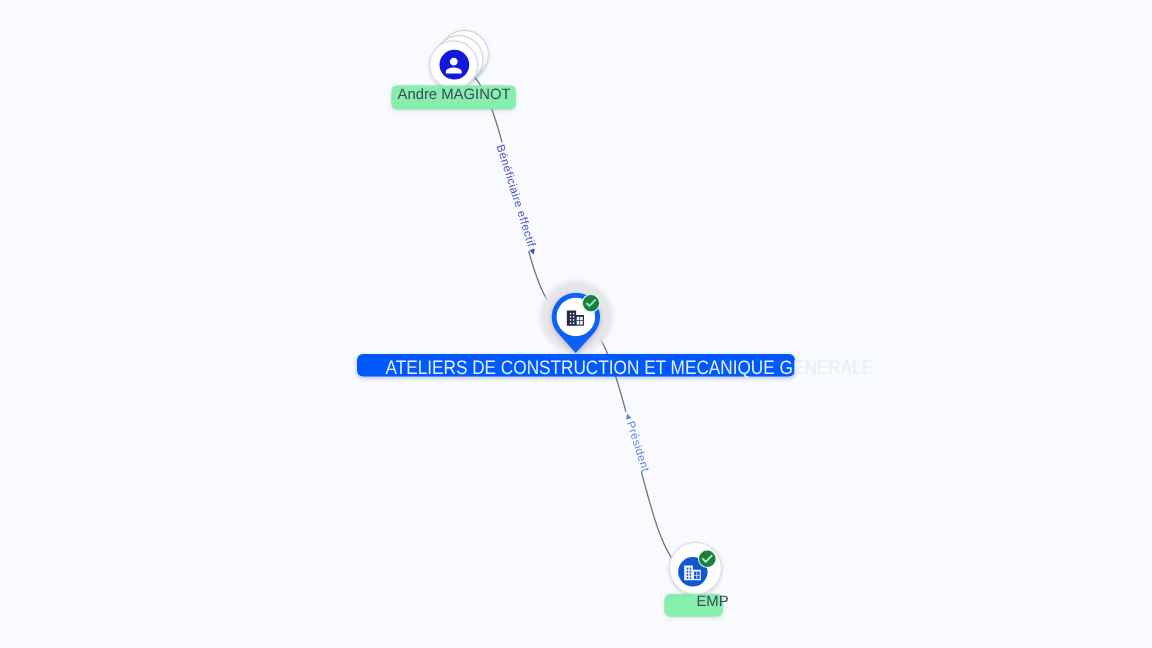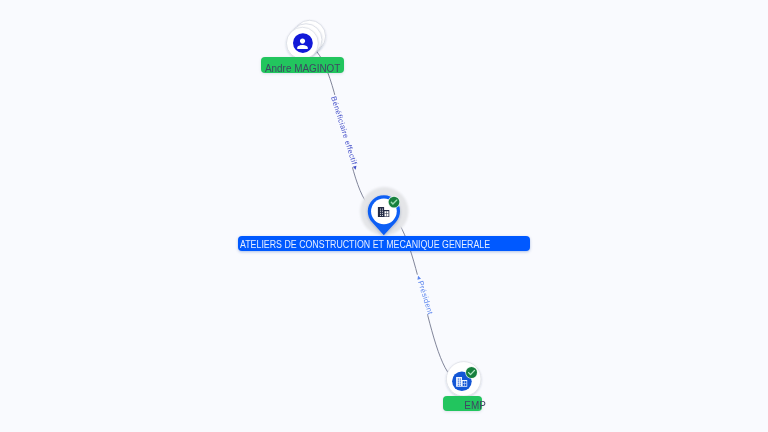--- a/index.html
+++ b/index.html
@@ -3,23 +3,23 @@
 <meta charset="utf-8">
 <style>
   html,body{margin:0;padding:0;}
   body{width:768px;height:432px;overflow:hidden;background:#f9fafe;
        font-family:"Liberation Sans",sans-serif;
        transform:translateZ(0);}
   #stage{position:relative;width:768px;height:432px;}
   svg#graph{position:absolute;left:0;top:0;width:768px;height:432px;overflow:visible;}
   .edge-path{fill:none;stroke:#6b7088;stroke-width:0.85;}
   .edge-label{font-family:"Liberation Sans",sans-serif;font-size:7.5px;letter-spacing:0.38px;}
-  .node-chip{position:absolute;background:#22c55e;border-radius:4px;
+  .node-chip{position:absolute;background:#86efac;border-radius:4px;
       box-shadow:0 1px 3px rgba(50,60,100,0.13), 0 0 1px rgba(50,60,100,0.10);white-space:nowrap;
-      display:flex;align-items:flex-end;justify-content:center;color:#3f4663;}
+      display:flex;align-items:flex-start;justify-content:center;color:#3f4663;}
   .hl-bar{position:absolute;background:#0059ff;border-radius:4px;
       box-shadow:0 1px 3px rgba(0,60,170,0.30);white-space:nowrap;
       display:flex;align-items:center;color:#e4eeff;}
 </style>
 </head>
 <body>
 
 <div id="stage">
 
   <svg id="graph" viewBox="0 0 768 432">
@@ -115,21 +115,21 @@
       <circle cx="471.5" cy="372.5" r="6.2" fill="#e7f5ec"></circle>
       <circle cx="471.5" cy="372.5" r="5.5" fill="#17803e"></circle>
       <path d="M468.6 372.6 L470.5 374.6 L474.5 370.4" fill="none" stroke="#b4e6c4" stroke-width="1.35" stroke-linecap="round" stroke-linejoin="round"></path>
     </g>
   </svg>
 
   <div class="node-chip" style="left:260.6px;top:57.1px;width:83.5px;height:15.8px;font-size:10px;">
     <span style="display:inline-block;transform:translate(0.6px,1.2px) scaleX(0.99);">Andre MAGINOT</span>
   </div>
 
-  <div class="hl-bar" style="left:238.4px;top:236.2px;width:291.2px;height:14.5px;font-size:10px;padding-left:2px;box-sizing:border-box;text-align:center;">
+  <div class="hl-bar" style="left:238.4px;top:236.2px;width:291.2px;height:14.5px;font-size:13px;padding-left:19px;box-sizing:border-box;text-align:center;">
     <span style="display:inline-block;transform:translateY(1.4px) scaleX(0.882);transform-origin:left center;">ATELIERS DE CONSTRUCTION ET MECANIQUE GENERALE</span>
   </div>
 
   <div class="node-chip" style="left:442.7px;top:396px;width:38.9px;height:15.2px;font-size:10px;">
     <span style="display:inline-block;transform:translate(0.3px,0.2px) scaleX(0.99);padding-left:26px;">EMP</span>
   </div>
 
 </div>
 
 </body></html>

